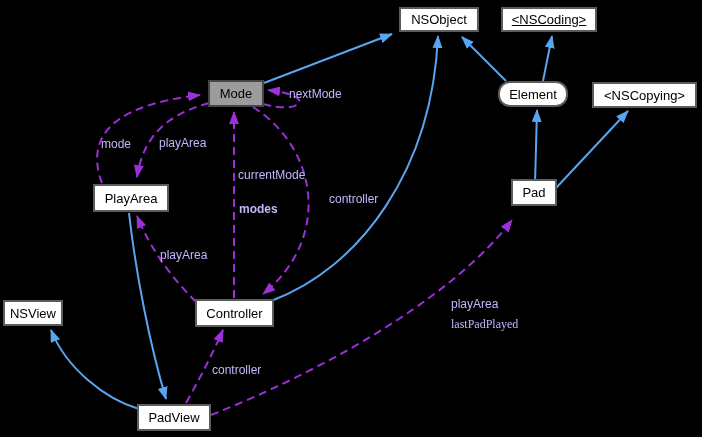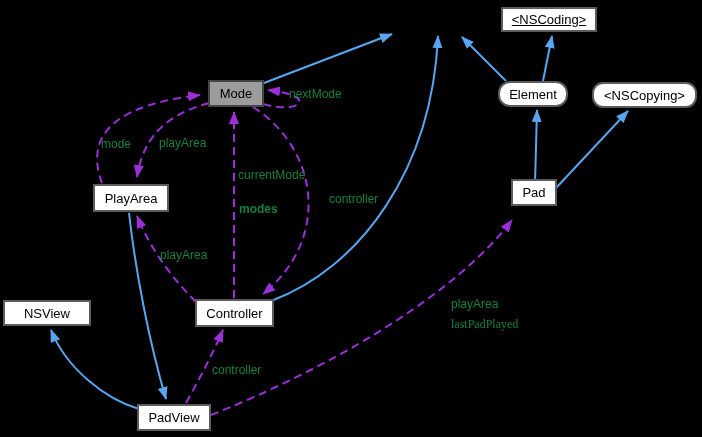--- a/index.html
+++ b/index.html
@@ -29,21 +29,21 @@
     white-space: nowrap;
     cursor: pointer;
   }
   .node.highlight {
     background: #9c9c9c;
     border-color: #454545;
   }
   .edge-label {
     position: absolute;
     font-size: 12px;
-    color: #15803d;
+    color: #c4b5fd;
     white-space: nowrap;
   }
 </style>
 </head>
 <body>
 
 <div id="canvas">
 
   <svg id="edges" viewBox="0 0 702 437" xmlns="http://www.w3.org/2000/svg">
     <defs>
@@ -67,39 +67,42 @@
     <path d="M 102,183 C 87,143 103,106 200,95" stroke="#9c2fd9" stroke-width="2" stroke-dasharray="8,5" fill="none" marker-end="url(#arrow-purple)"></path>
     <path d="M 209,103 C 165,115 143,138 137,177" stroke="#9c2fd9" stroke-width="2" stroke-dasharray="8,5" fill="none" marker-end="url(#arrow-purple)"></path>
     <path d="M 234,298 L 234,112" stroke="#9c2fd9" stroke-width="2" stroke-dasharray="8,5" fill="none" marker-end="url(#arrow-purple)"></path>
     <path d="M 253,107 C 320,150 330,240 263,294" stroke="#9c2fd9" stroke-width="2" stroke-dasharray="8,5" fill="none" marker-end="url(#arrow-purple)"></path>
     <path d="M 263,104 C 300,115 320,96 268,90" stroke="#9c2fd9" stroke-width="2" stroke-dasharray="8,5" fill="none" marker-end="url(#arrow-purple)"></path>
     <path d="M 196,302 C 172,278 151,250 137,216" stroke="#9c2fd9" stroke-width="2" stroke-dasharray="8,5" fill="none" marker-end="url(#arrow-purple)"></path>
     <path d="M 186,403 C 200,378 212,355 223,330" stroke="#9c2fd9" stroke-width="2" stroke-dasharray="8,5" fill="none" marker-end="url(#arrow-purple)"></path>
     <path d="M 211,415 C 330,368 455,295 512,220" stroke="#9c2fd9" stroke-width="2" stroke-dasharray="8,5" fill="none" marker-end="url(#arrow-purple)"></path>
   </svg>
 
+  <div class="node" style="left:399px; top:7px;  width:80px;  height:25px;">
+      <span>NSObject</span>
+    </div>
   <div class="node" style="left:501px; top:7px;  width:96px;  height:25px;text-decoration:underline;">
       <span>&lt;NSCoding&gt;</span>
     </div>
   <div class="node" style="left:498px; top:81px; width:70px;  height:26px;border-radius:12px;">
       <span>Element</span>
     </div>
-  <div class="node" style="left:592px; top:82px; width:105px; height:26px;border-radius:11px;">
+  <div class="node" style="left:592px; top:82px; width:105px; height:26px;">
       <span>&lt;NSCopying&gt;</span>
     </div>
   <div class="node highlight" style="left:208px; top:80px; width:56px; height:27px;">
       <span>Mode</span>
     </div>
   <div class="node" style="left:93px;  top:184px; width:76px; height:28px;">
       <span>PlayArea</span>
     </div>
   <div class="node" style="left:511px; top:179px; width:46px; height:27px;">
       <span>Pad</span>
     </div>
-  <div class="node" style="left:3px;   top:300px; width:88px; height:26px;">
+  <div class="node" style="left:3px;   top:300px; width:60px; height:26px;">
       <span>NSView</span>
     </div>
   <div class="node" style="left:195px; top:299px; width:79px; height:28px;">
       <span>Controller</span>
     </div>
   <div class="node" style="left:137px; top:404px; width:74px; height:27px;text-align:center;">
       <span>PadView</span>
     </div>
 
   <span class="edge-label" style="left:289px; top:87px;">nextMode</span>

